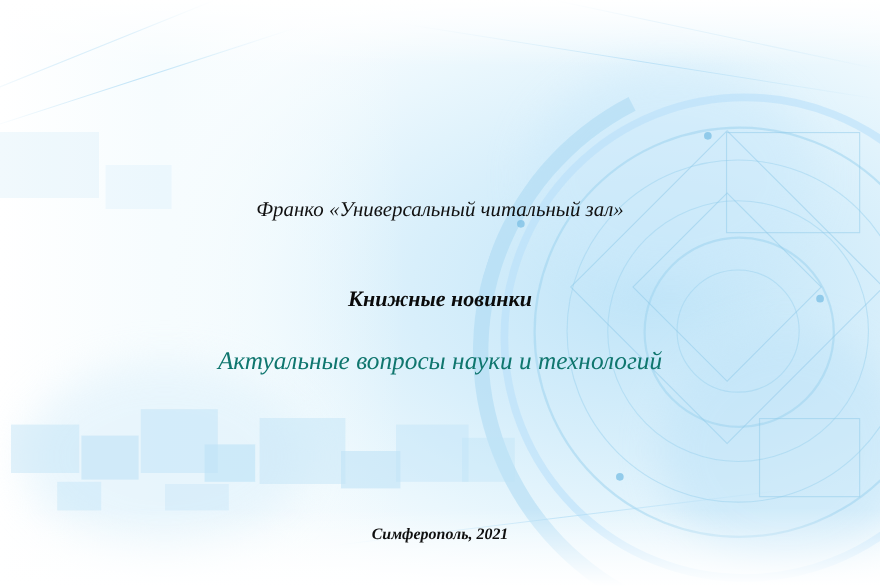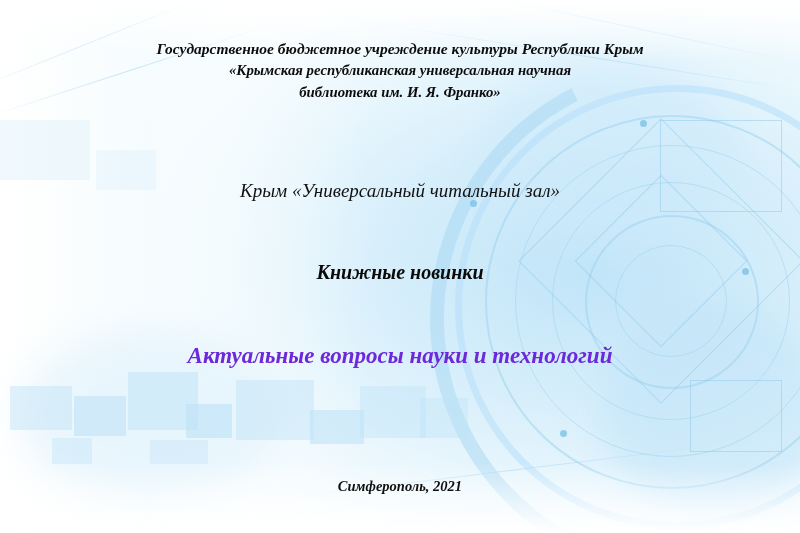--- a/index.html
+++ b/index.html
@@ -126,24 +126,23 @@
     font-size: 20px;
     font-weight: bold;
     font-style: italic;
     color: #0a0a0a;
   }
   .topic {
     position: absolute;
     left: 0; right: 0;
     top: 315px;
     font-size: 23px;
-    font-weight: bold;
-    font-style: italic;
-    color: #6d28d9;
-    margin-top: 28px;
+    font-weight: normal;
+    font-style: italic;
+    color: #0f766e;
   }
   .place {
     position: absolute;
     left: 0; right: 0;
     top: 478px;
     font-size: 14.5px;
     font-weight: bold;
     font-style: italic;
     color: #101010;
   }
@@ -197,27 +196,22 @@
     <div class="px" style="left:420px; top:398px; width:48px; height:40px; opacity:.4;"></div>
     <div class="px" style="left:0px;   top:120px; width:90px; height:60px; opacity:.22;"></div>
     <div class="px" style="left:96px;  top:150px; width:60px; height:40px; opacity:.18;"></div>
 
     <div class="corner-fade-t"></div>
     <div class="corner-fade-b"></div>
   </div>
 
   <div class="content">
 
-    <div class="org">
-      <div class="l1">Государственное бюджетное учреждение культуры Республики Крым</div>
-      <div class="l2">«Крымская республиканская универсальная научная</div>
-      <div class="l3">библиотека им. И. Я. Франко»</div>
-    </div>
-
-    <div class="dept">Крым «Универсальный читальный зал»</div>
+
+    <div class="dept">Франко «Универсальный читальный зал»</div>
 
     <div class="novelties">Книжные новинки</div>
 
     <div class="topic">Актуальные вопросы науки  и технологий</div>
 
     <div class="place">Симферополь, 2021</div>
   </div>
 </div>
 
 </body></html>

